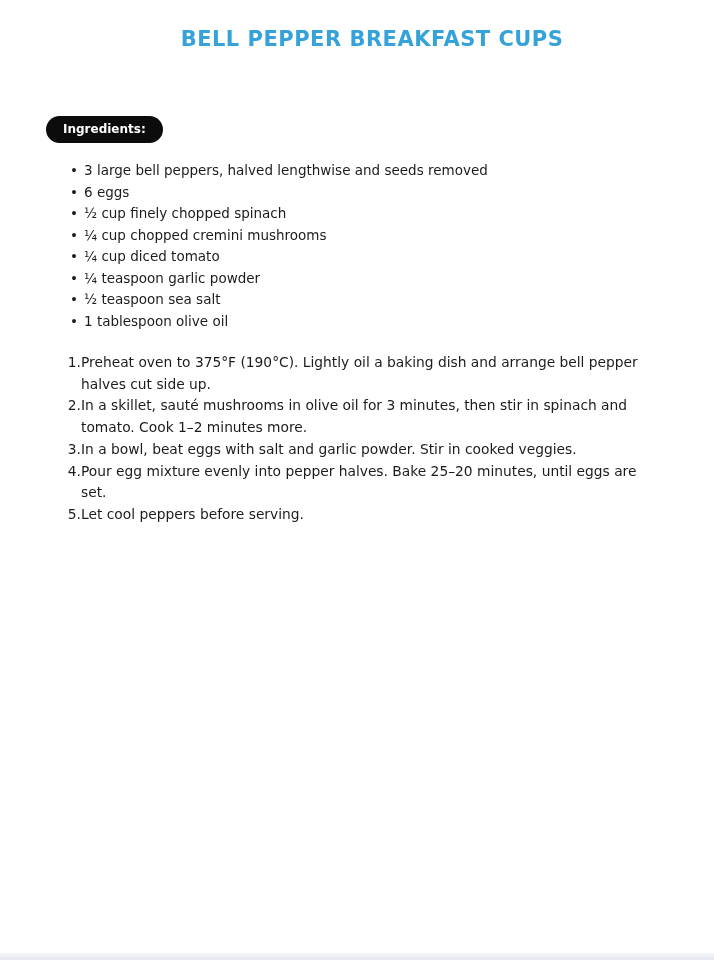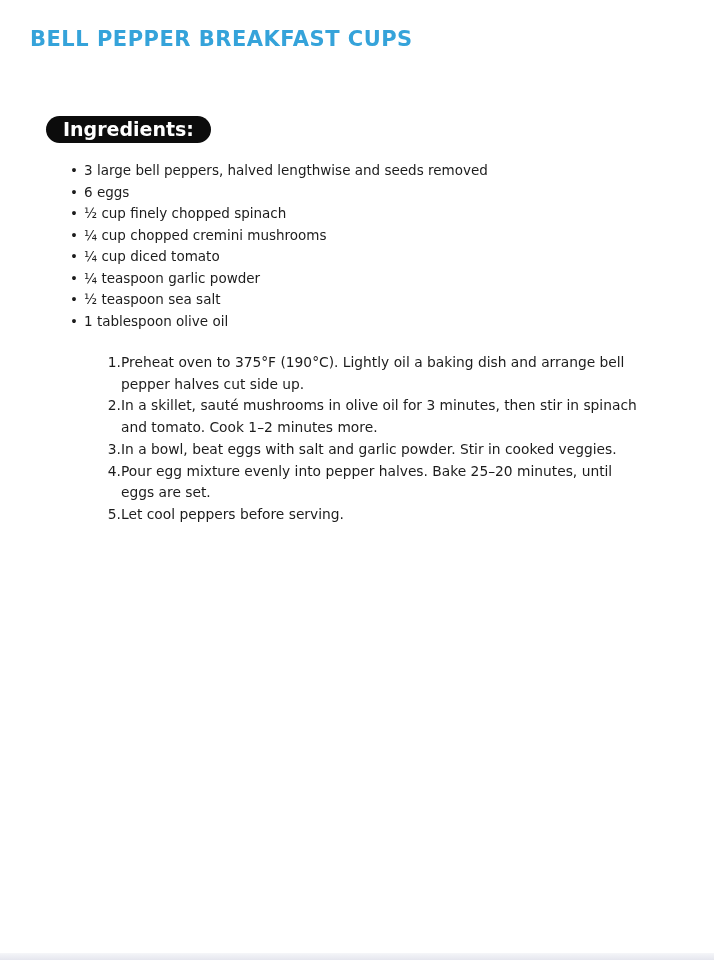--- a/index.html
+++ b/index.html
@@ -10,35 +10,35 @@
     position: relative;
     width: 714px;
     height: 960px;
     margin: 0 auto;
     background: #ffffff;
     overflow: hidden;
   }
 
   .page-title {
     padding-top: 27px;
-    text-align: left;
+    text-align: center;
     font-size: 21px;
     line-height: 25px;
     font-weight: bold;
     letter-spacing: 0.5px;
     color: #35a3da;
     padding-left: 30px;
   }
 
   .section-badge {
     display: inline-block;
     margin-left: 46px;
     background: #0c0c0c;
     color: #ffffff;
-    font-size: 19px;
+    font-size: 12px;
     font-weight: bold;
     line-height: 19px;
     padding: 4px 17px;
     border-radius: 14px;
   }
 
   .badge-ingredients { margin-top: 64px; }
   .badge-instructions { margin-top: 30px; }
 
   ul.ingredients-list {
@@ -61,21 +61,21 @@
   ol.instructions-list {
     list-style: none;
     counter-reset: step;
     margin-top: 20px;
     padding-left: 81px;
     width: 645px;
     font-size: 13.8px;
     line-height: 21.7px;
     color: #1c1c1c;
   }
-  ol.instructions-list li { position: relative; margin-left: 40px; }
+  ol.instructions-list li { position: relative; }
   ol.instructions-list li::before {
     counter-increment: step;
     content: counter(step) ".";
     position: absolute;
     right: 100%;
     white-space: nowrap;
   }
 
   .page-bottom-edge {
     position: absolute;

